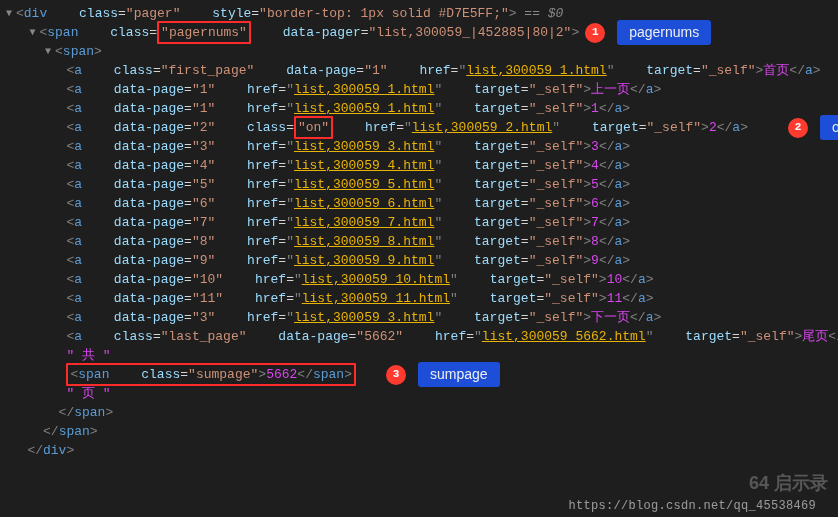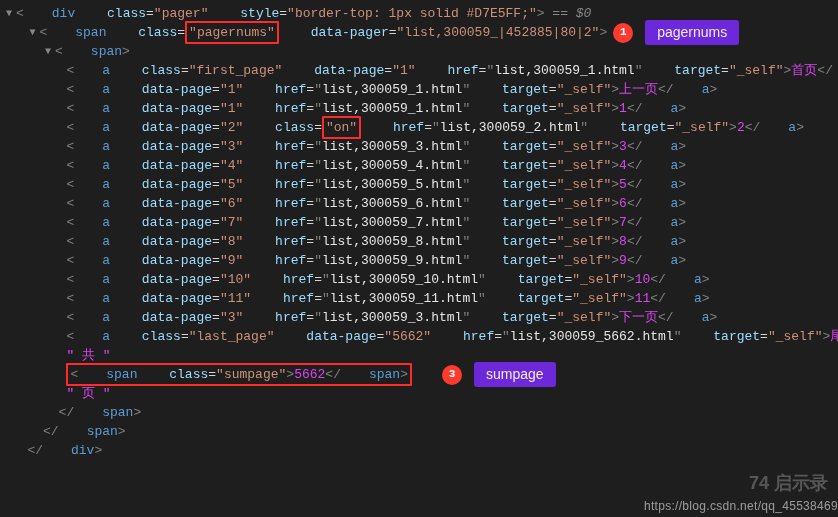--- a/index.html
+++ b/index.html
@@ -11,46 +11,46 @@
     width: 838px;
     height: 517px;
     overflow: hidden;
     position: relative;
     padding: 4px 0 0 4px;
   }
   .ln { white-space: pre; line-height: 19px; display: flex; align-items: center; height: 19px; }
   .tri { color: #888; display: inline-block; width: 10px; text-align: center; margin-right: 2px; font-size: 10px; }
   .tri.o::before { content: "▼"; }
   .punc { color: #808080; }
-  .tag { color: #5c9cd6; margin-left: 28px; }
+  .tag { color: #5c9cd6; }
   .attr { color: #9cdcfe; margin-left: 24px; }
   .eq { color: #d4d4d4; }
   .val { color: #ce9178; }
   .txt { color: #d946ef; }
-  .link { color: #e5e5e5; }
+  .link { color: #eab308; text-decoration: underline; }
   .sel { color: #888; font-style: italic; }
 
   .red-box { border: 2px solid #ff2a2a; display: inline-block; padding: 0 2px; border-radius: 1px; }
 
   .badge {
     display: inline-flex; align-items: center; justify-content: center;
     width: 20px; height: 20px; border-radius: 50%;
     background: #ff3b30; color: #fff; font-size: 11px; font-weight: bold;
     margin: 0 6px; flex: 0 0 auto;
   }
   .annot {
     display: inline-flex; align-items: center; justify-content: center;
-    padding: 3px 12px; background: #6d28d9; color: #eee;
+    padding: 3px 12px; background: #1d4ed8; color: #eee;
     border-radius: 3px; font-family: Arial, sans-serif; font-size: 14px;
     margin-left: 6px; flex: 0 0 auto;
   }
   .watermark {
-    position: absolute; right: 0; bottom: 4px;
+    position: absolute; right: 22px; bottom: 4px;
     color: rgba(255,255,255,0.55); font-size: 12px;
-    font-family: Liberation Sans, sans-serif; letter-spacing: 0.3px;
+    font-family: Liberation Mono, monospace; letter-spacing: 0.3px;
   }
   .logo {
     position: absolute; right: 10px; bottom: 22px;
     color: rgba(255,255,255,0.25); font-size: 18px;
     font-family: Arial, sans-serif; font-weight: bold;
   }
 </style>
 </head>
 <body>
 
@@ -73,14 +73,14 @@
     <div class="ln">&nbsp;&nbsp;&nbsp;&nbsp;&nbsp;&nbsp;&nbsp;&nbsp;<span class="punc">&lt;</span><span class="tag">a</span><span> </span><span class="attr">data-page</span><span class="eq">=</span><span class="val">"11"</span><span> </span><span class="attr">href</span><span class="eq">=</span><span class="punc">"</span><span class="link">list,300059_11.html</span><span class="punc">"</span><span> </span><span class="attr">target</span><span class="eq">=</span><span class="val">"_self"</span><span class="punc">&gt;</span><span class="txt">11</span><span class="punc">&lt;/</span><span class="tag">a</span><span class="punc">&gt;</span></div>
     <div class="ln">&nbsp;&nbsp;&nbsp;&nbsp;&nbsp;&nbsp;&nbsp;&nbsp;<span class="punc">&lt;</span><span class="tag">a</span><span> </span><span class="attr">data-page</span><span class="eq">=</span><span class="val">"3"</span><span> </span><span class="attr">href</span><span class="eq">=</span><span class="punc">"</span><span class="link">list,300059_3.html</span><span class="punc">"</span><span> </span><span class="attr">target</span><span class="eq">=</span><span class="val">"_self"</span><span class="punc">&gt;</span><span class="txt">下一页</span><span class="punc">&lt;/</span><span class="tag">a</span><span class="punc">&gt;</span></div>
     <div class="ln">&nbsp;&nbsp;&nbsp;&nbsp;&nbsp;&nbsp;&nbsp;&nbsp;<span class="punc">&lt;</span><span class="tag">a</span><span> </span><span class="attr">class</span><span class="eq">=</span><span class="val">"last_page"</span><span> </span><span class="attr">data-page</span><span class="eq">=</span><span class="val">"5662"</span><span> </span><span class="attr">href</span><span class="eq">=</span><span class="punc">"</span><span class="link">list,300059_5662.html</span><span class="punc">"</span><span> </span><span class="attr">target</span><span class="eq">=</span><span class="val">"_self"</span><span class="punc">&gt;</span><span class="txt">尾页</span><span class="punc">&lt;/</span><span class="tag">a</span><span class="punc">&gt;</span></div>
     <div class="ln">&nbsp;&nbsp;&nbsp;&nbsp;&nbsp;&nbsp;&nbsp;&nbsp;<span class="txt">" 共 "</span></div>
     <div class="ln">&nbsp;&nbsp;&nbsp;&nbsp;&nbsp;&nbsp;&nbsp;&nbsp;<span class="red-box"><span class="punc">&lt;</span><span class="tag">span</span><span> </span><span class="attr">class</span><span class="eq">=</span><span class="val">"sumpage"</span><span class="punc">&gt;</span><span class="txt">5662</span><span class="punc">&lt;/</span><span class="tag">span</span><span class="punc">&gt;</span></span><span class="badge" style="margin-left: 30px;">3</span><span class="annot">sumpage</span></div>
     <div class="ln">&nbsp;&nbsp;&nbsp;&nbsp;&nbsp;&nbsp;&nbsp;&nbsp;<span class="txt">" 页 "</span></div>
     <div class="ln">&nbsp;&nbsp;&nbsp;&nbsp;&nbsp;&nbsp;&nbsp;<span class="punc">&lt;/</span><span class="tag">span</span><span class="punc">&gt;</span></div>
     <div class="ln">&nbsp;&nbsp;&nbsp;&nbsp;&nbsp;<span class="punc">&lt;/</span><span class="tag">span</span><span class="punc">&gt;</span></div>
     <div class="ln">&nbsp;&nbsp;&nbsp;<span class="punc">&lt;/</span><span class="tag">div</span><span class="punc">&gt;</span></div>
   </div>
-<div class="logo">74 启示录</div>
+<div class="logo">64 启示录</div>
 <div class="watermark">https://blog.csdn.net/qq_45538469</div>
 
 </body></html>

